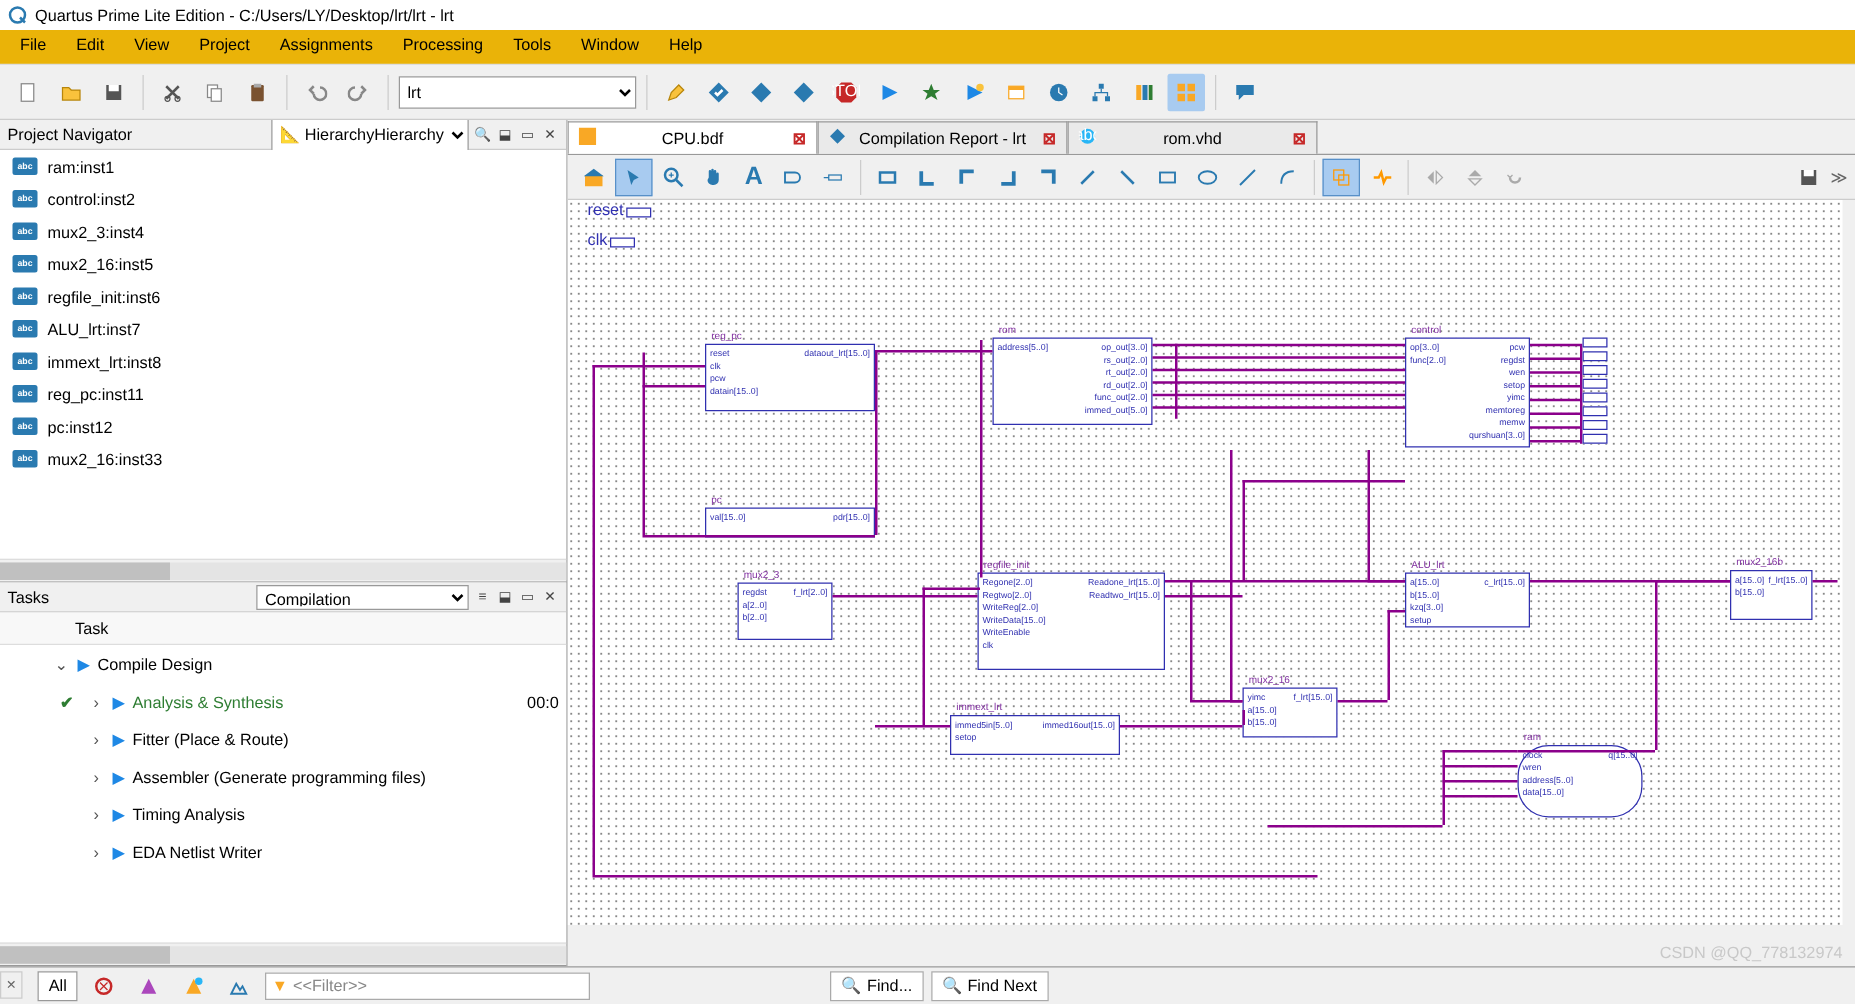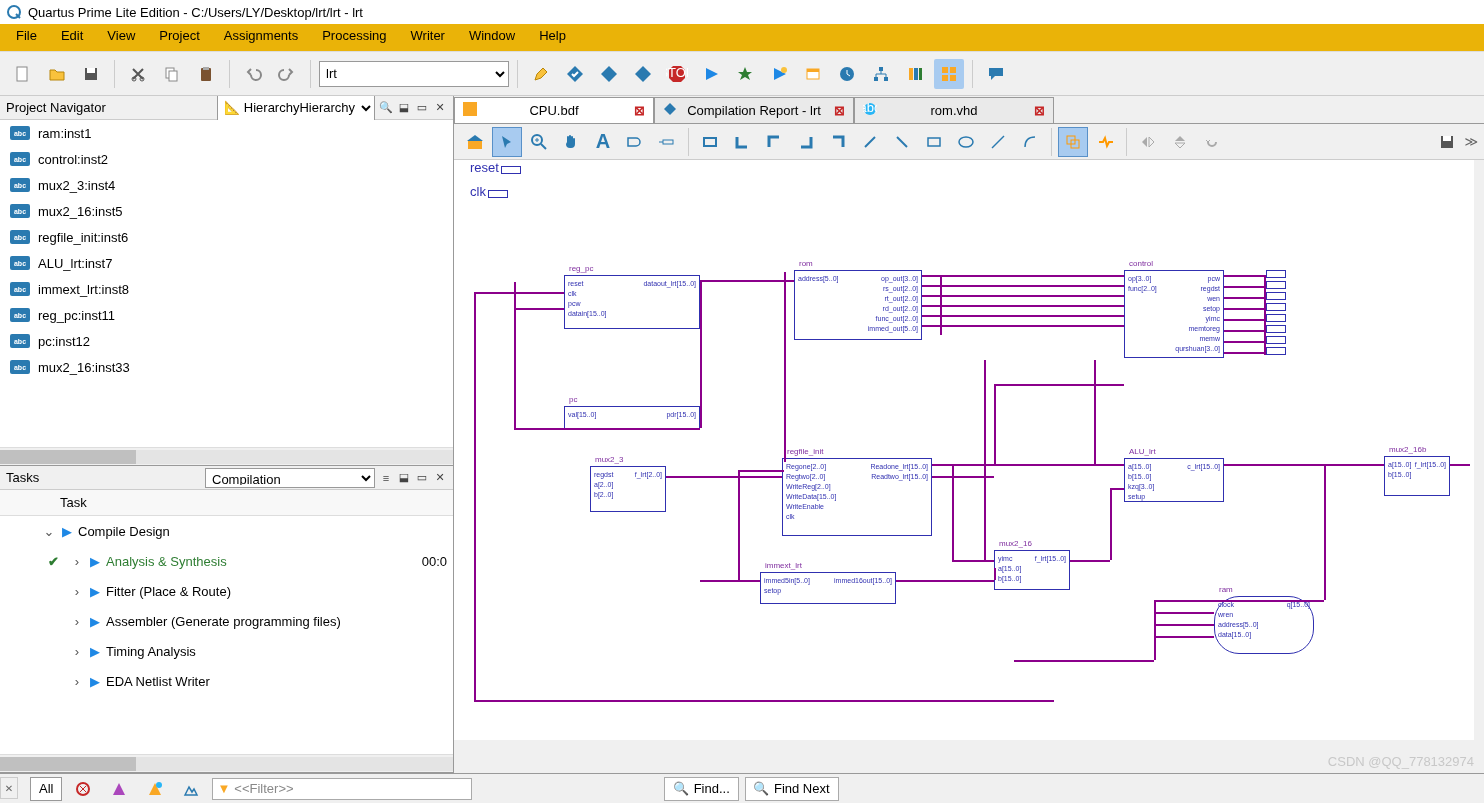--- a/index.html
+++ b/index.html
@@ -71,21 +71,21 @@
   <span>Quartus Prime Lite Edition - C:/Users/LY/Desktop/lrt/lrt - lrt</span>
 </div>
 
 <div class="menubar" id="menubar">
     <span>File</span>
     <span>Edit</span>
     <span>View</span>
     <span>Project</span>
     <span>Assignments</span>
     <span>Processing</span>
-    <span>Writer</span>
+    <span>Tools</span>
     <span>Window</span>
     <span>Help</span>
   </div>
 
 <div class="toolbar">
   <div class="toolbtn">
       <svg width="18" height="18" viewBox="0 0 18 18">
         <rect x="3" y="2" width="10" height="14" fill="#fff" stroke="#888"></rect>
       </svg>
     </div>

